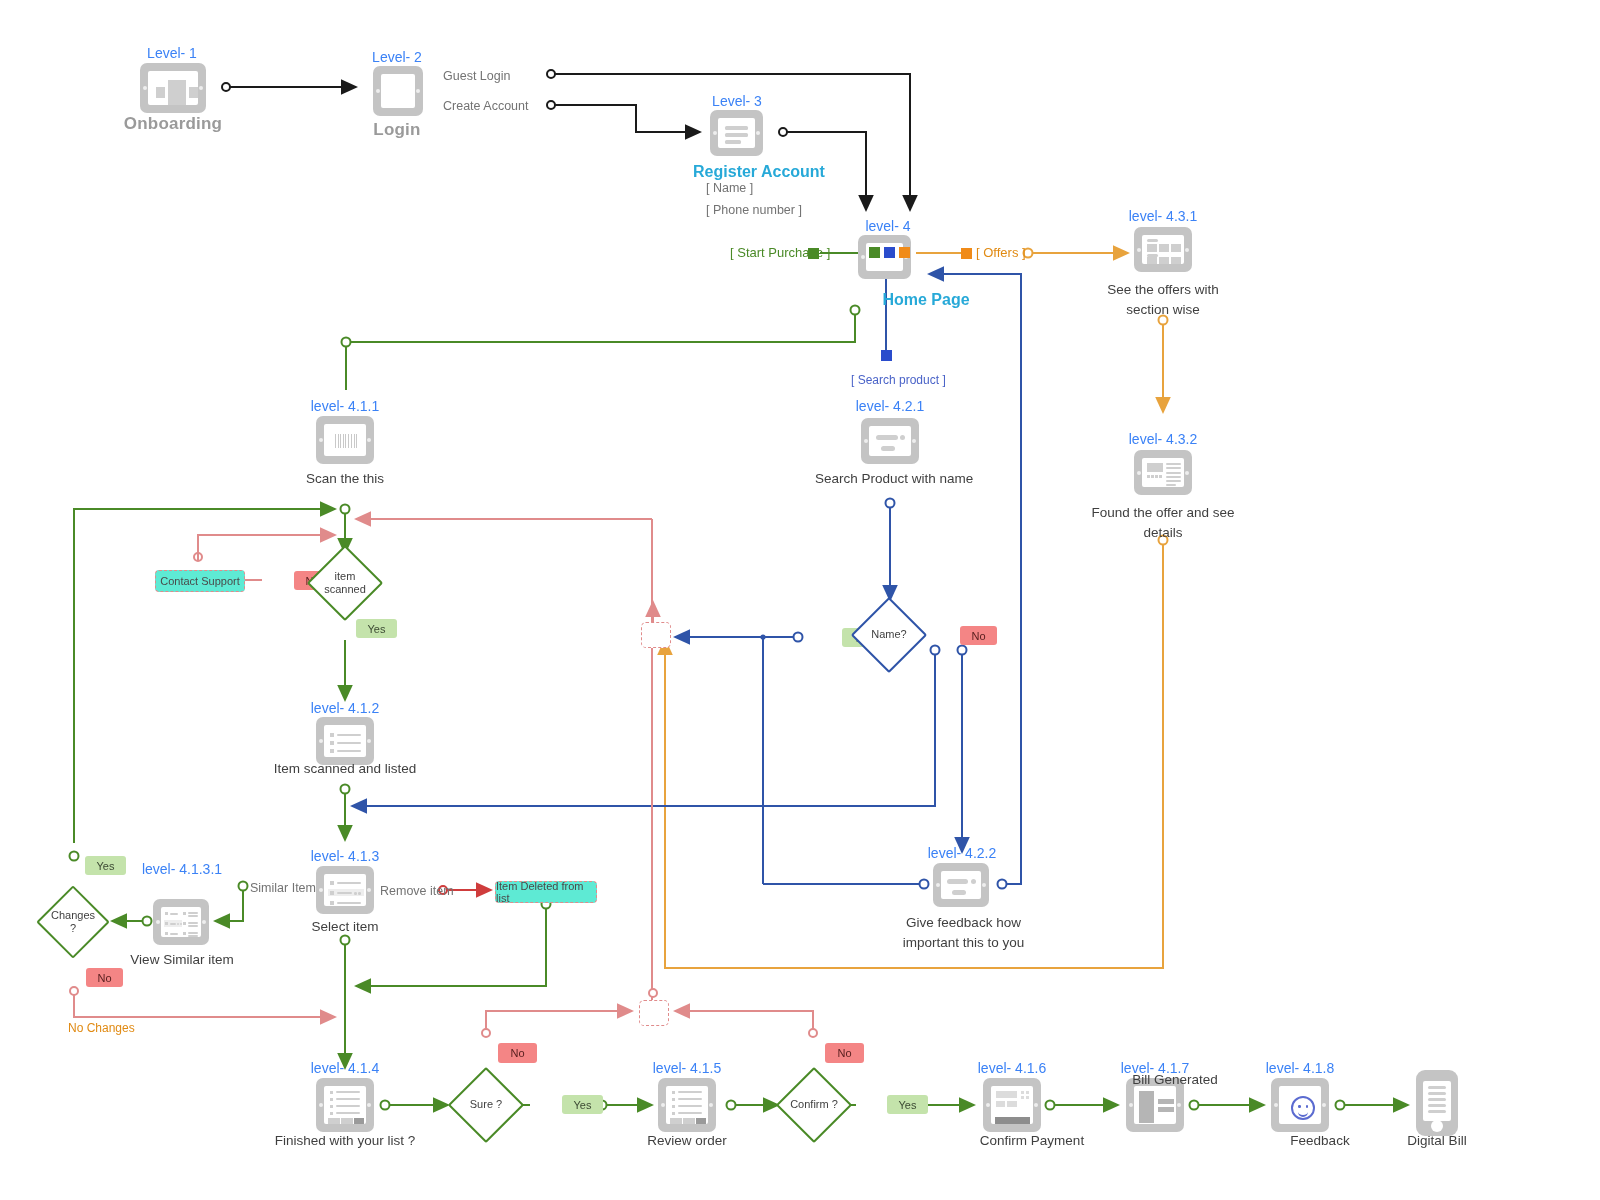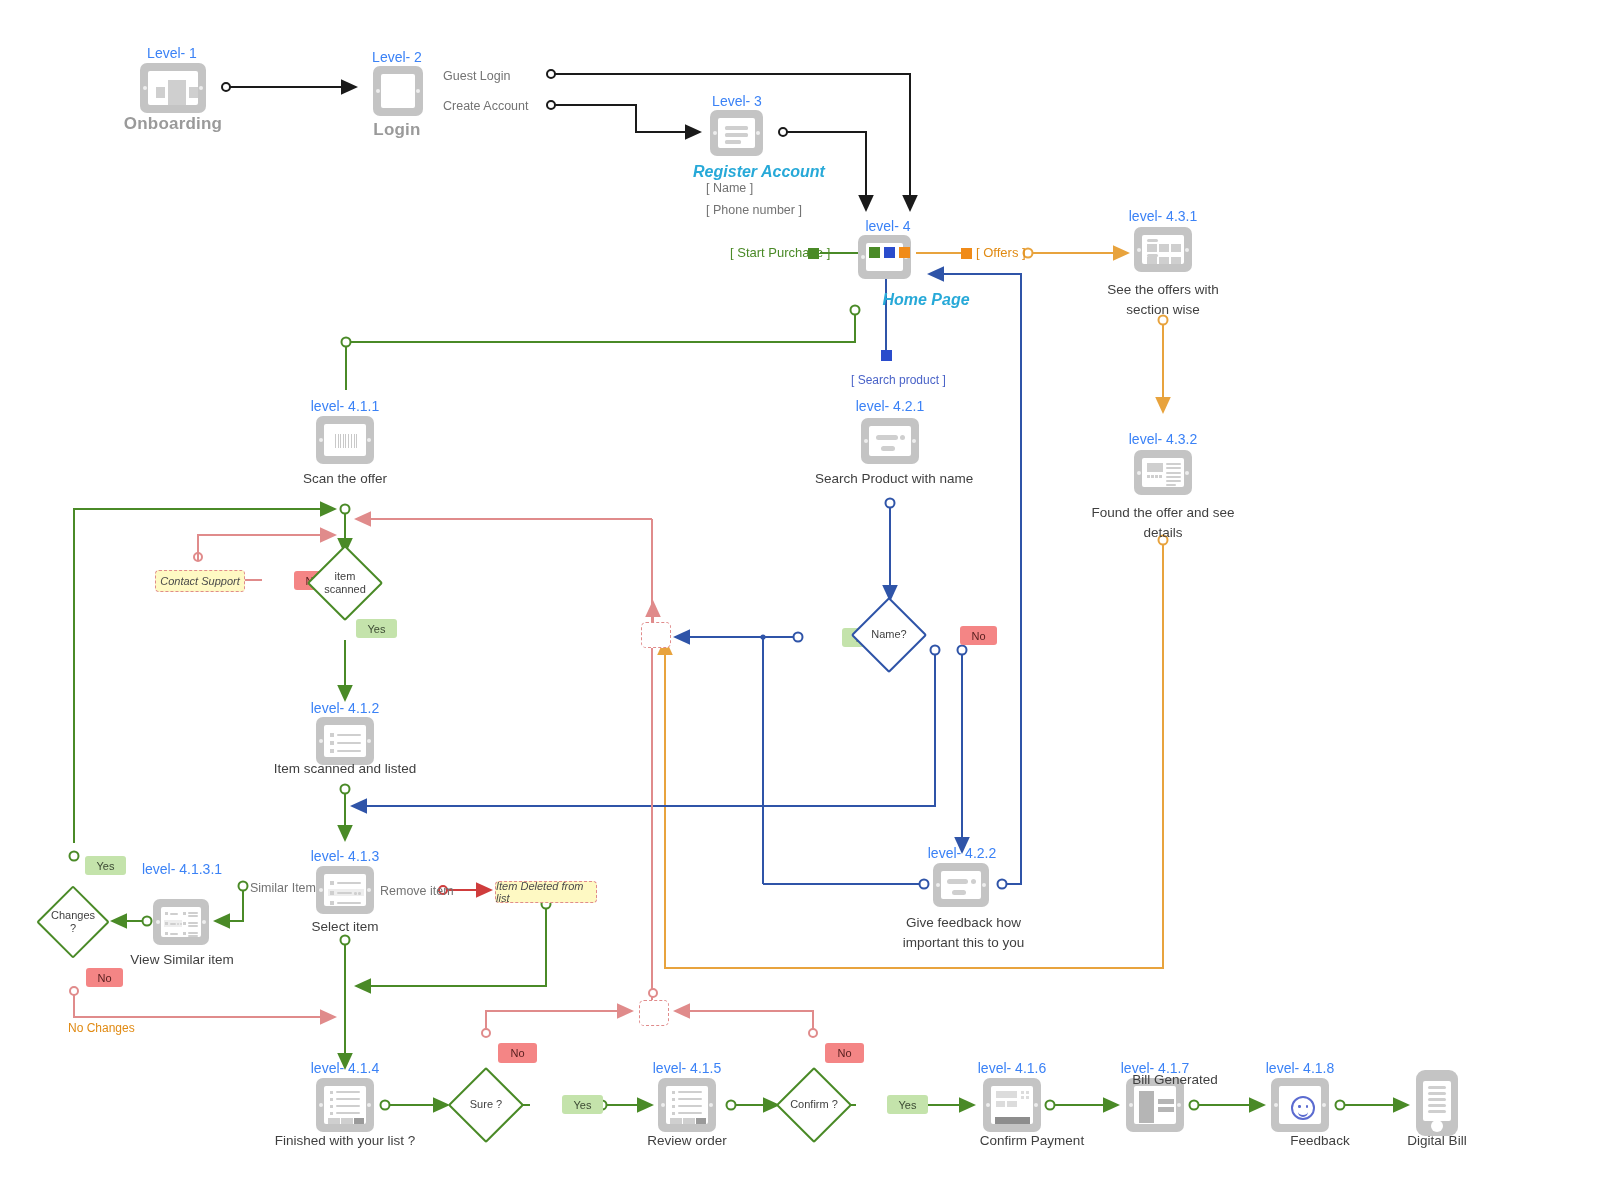--- a/index.html
+++ b/index.html
@@ -2,42 +2,42 @@
 <html><head>
 <meta charset="utf-8">
 <style>
   html,body{margin:0;padding:0;background:#ffffff;}
   body{width:1600px;height:1200px;font-family:"Liberation Sans",sans-serif;overflow:hidden;}
   #stage{position:relative;width:1600px;height:1200px;}
   svg#wires{position:absolute;left:0;top:0;width:1600px;height:1200px;pointer-events:none;}
   .lvl{position:absolute;white-space:nowrap;font-size:14px;color:#3b82f6;text-align:center;}
   .cap{position:absolute;white-space:nowrap;font-size:13.5px;color:#3f3f3f;text-align:center;line-height:1.45;}
   .cap.big{font-size:17px;color:#9a9a9a;font-weight:600;letter-spacing:.2px;}
-  .cap.blue{font-size:16px;color:#27a9d8;font-weight:700;font-style:italic;}
+  .cap.blue{font-size:16px;color:#27a9d8;font-weight:700;}
   .sub{position:absolute;white-space:nowrap;font-size:12.5px;color:#737373;}
 
   
   .dev{position:absolute;background:#c4c4c4;border-radius:7px;display:flex;align-items:center;justify-content:center;}
   .dev .screen{background:#ffffff;width:calc(100% - 16px);height:calc(100% - 16px);border-radius:2px;position:relative;overflow:hidden;}
   .dev .nub{position:absolute;width:4px;height:4px;border-radius:50%;background:#eeeeee;top:50%;margin-top:-2px;}
   .dev .nub.l{left:3px;} .dev .nub.r{right:3px;}
   .dev.phone{border-radius:9px;}
   .dev.phone .screen{width:calc(100% - 14px);height:calc(100% - 26px);margin-top:-4px;}
   .dev.phone .home{position:absolute;bottom:4px;left:50%;margin-left:-6px;width:12px;height:12px;border-radius:50%;background:#ffffff;}
 
   .bar{position:absolute;background:#cfcfcf;border-radius:1.5px;}
   .blk{position:absolute;background:#cfcfcf;}
   .dot{position:absolute;background:#cfcfcf;border-radius:50%;}
 
   
   .pill{position:absolute;border-radius:3px;display:flex;align-items:center;justify-content:center;font-size:11px;margin-left:31px;}
   .pill.yes{background:#c4e3ab;color:#3c4a33;}
   .pill.no{background:#f48585;color:#5a2020;}
 
-  .dashbox{position:absolute;border:1px dashed #e08b8b;border-radius:4px;display:flex;align-items:center;justify-content:center;font-size:11px;color:#4a4a4a;background:#fef9c3;font-style:italic;}
+  .dashbox{position:absolute;border:1px dashed #e08b8b;border-radius:4px;display:flex;align-items:center;justify-content:center;font-size:11px;color:#4a4a4a;background:#5eead4;}
   .junc{position:absolute;border:1px dashed #e08b8b;border-radius:5px;background:#fff;}
 
   .diam{position:absolute;}
   .diam .sq{position:absolute;left:0;top:0;width:100%;height:100%;border:2px solid #4a8a27;transform:rotate(45deg);box-sizing:border-box;border-radius:2px;background:#fff;}
   .diam .txt{position:absolute;left:0;top:0;width:100%;height:100%;display:flex;align-items:center;justify-content:center;font-size:11px;color:#3f3f3f;text-align:center;line-height:1.2;}
 
   .elabel{position:absolute;white-space:nowrap;font-size:13px;}
   .elabel.grn{color:#4a8a27;} .elabel.org{color:#e08a13;} .elabel.blu{color:#4a63c8;}
   .sqmark{position:absolute;width:11px;height:11px;}
   .barcode{position:absolute;display:flex;gap:1.5px;}
@@ -297,21 +297,21 @@
           <i></i>
           <i style="width:1px"></i>
           <i></i>
           <i style="width:3px"></i>
           <i></i>
           <i style="width:1px"></i>
           <i></i>
       </div>
     </div>
   </div>
-  <div class="cap" style="left:270px;top:469px;width:150px;">Scan the offer</div>
+  <div class="cap" style="left:270px;top:469px;width:150px;">Scan the this</div>
 
   <div class="dashbox" style="left:155px;top:570px;width:88px;height:20px;">Contact Support</div>
   <div class="pill no" style="left:263px;top:571px;width:37px;height:19px;">No</div>
 
   <div class="diam" style="left:318px;top:556px;width:54px;height:54px;">
     <div class="sq"></div>
     <div class="txt">item scanned</div>
   </div>
   <div class="pill yes" style="left:325px;top:619px;width:41px;height:19px;">Yes</div>
 

